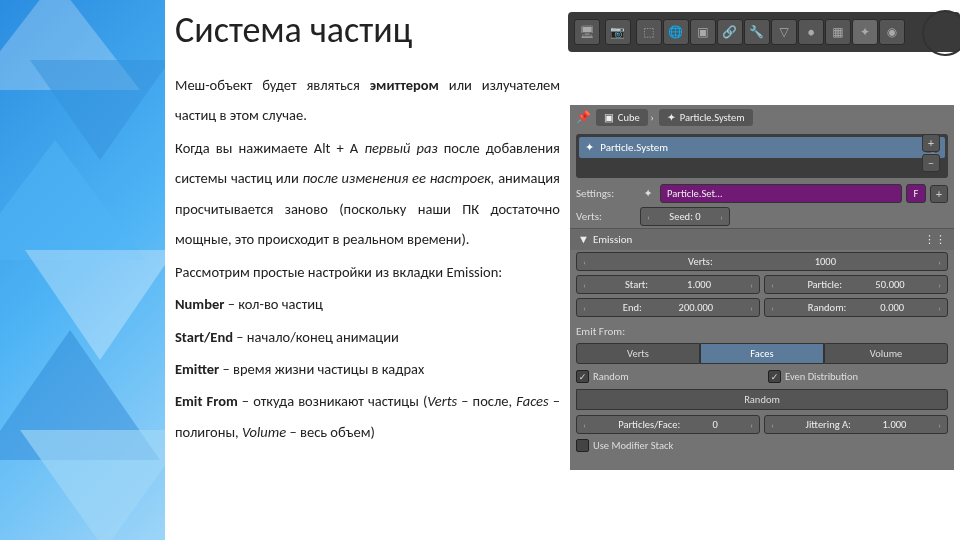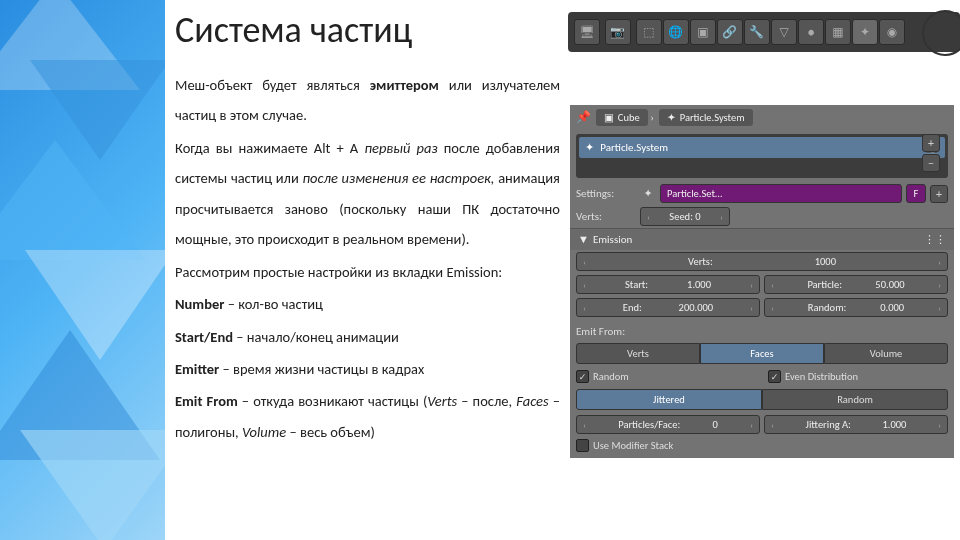--- a/index.html
+++ b/index.html
@@ -172,36 +172,35 @@
     <div class="check">
         <span class="checkbox">✓</span>
         <span>Random</span>
       </div>
     <div class="check">
         <span class="checkbox">✓</span>
         <span>Even Distribution</span>
       </div>
   </div>
   <div class="btn-group">
-    <div class="toggle-btn active">Jittered</div>
     <div class="toggle-btn">Random</div>
   </div>
   <div class="half-row">
     <div class="num-field">
         <span class="arr">‹</span>
         <span>Particles/Face:</span>
         <span>0</span>
         <span class="arr">›</span>
       </div>
     <div class="num-field">
         <span class="arr">‹</span>
         <span>Jittering A:</span>
         <span>1.000</span>
         <span class="arr">›</span>
       </div>
   </div>
-  <div class="check-row" style="padding-bottom:6px">
+  <div class="check-row" style="padding-bottom:18px">
     <div class="check">
         <span class="checkbox"></span>
         <span>Use Modifier Stack</span>
       </div>
   </div>
 </div>
 
 </body></html>

